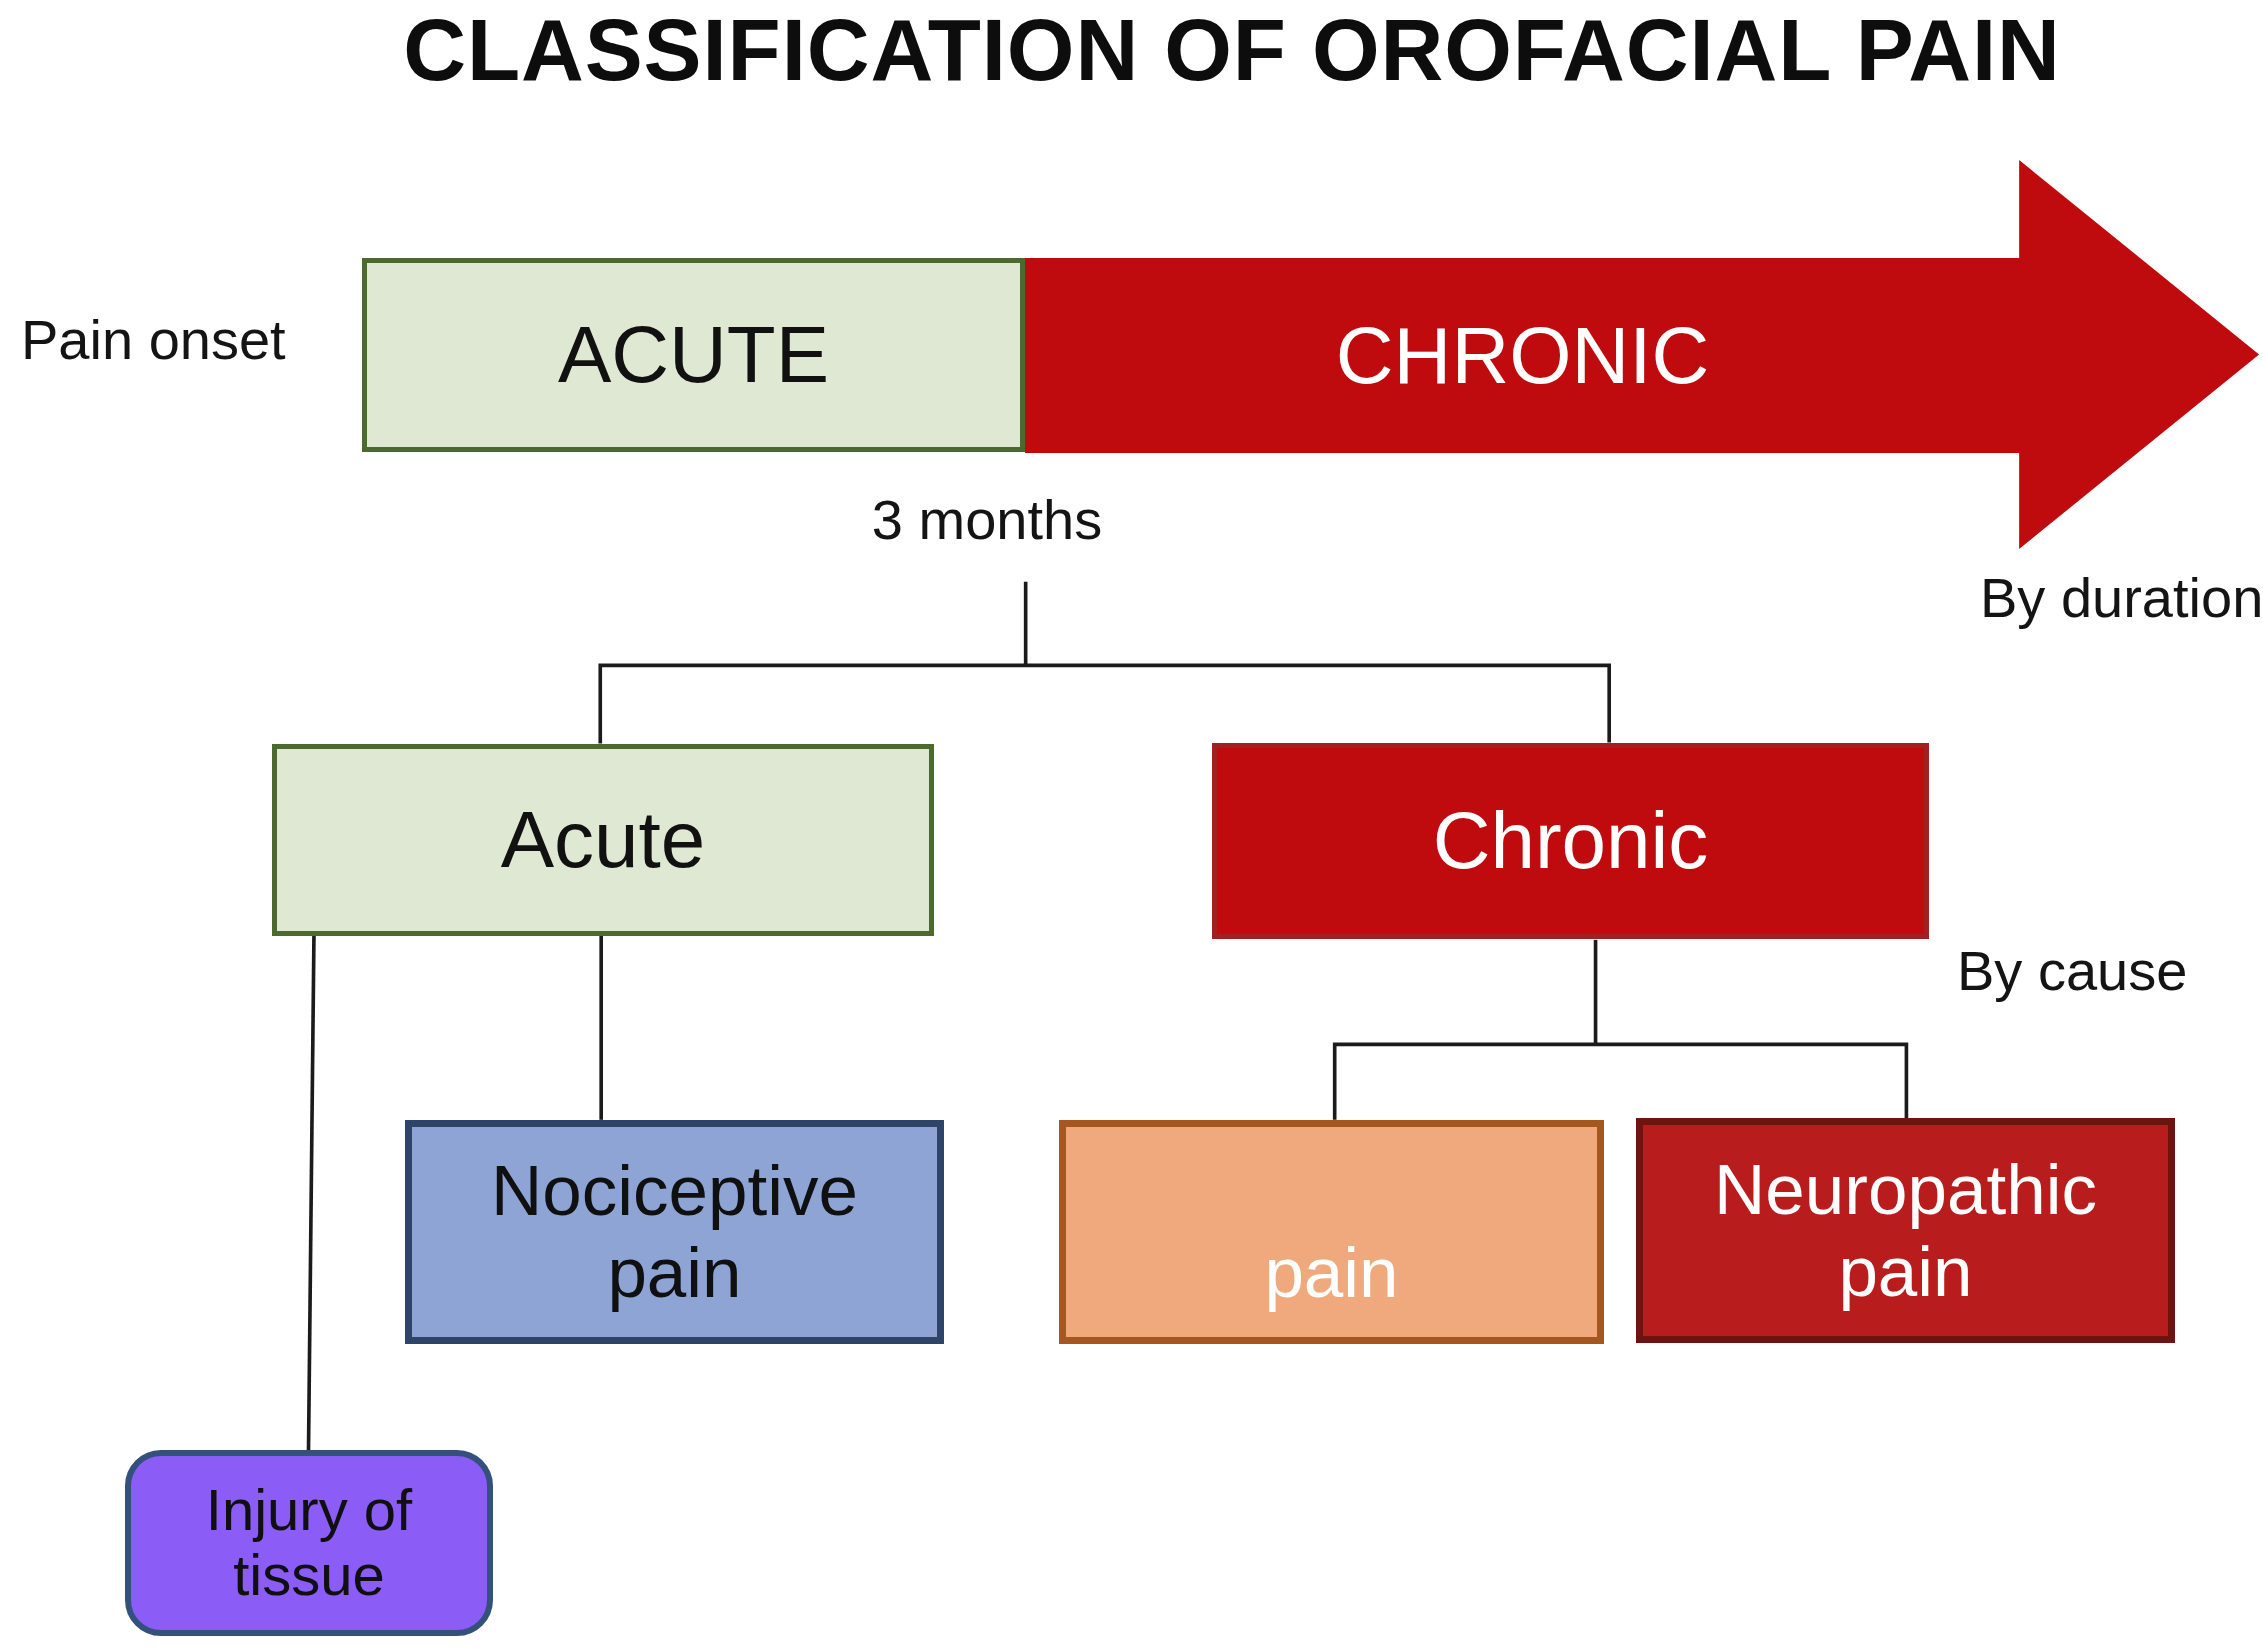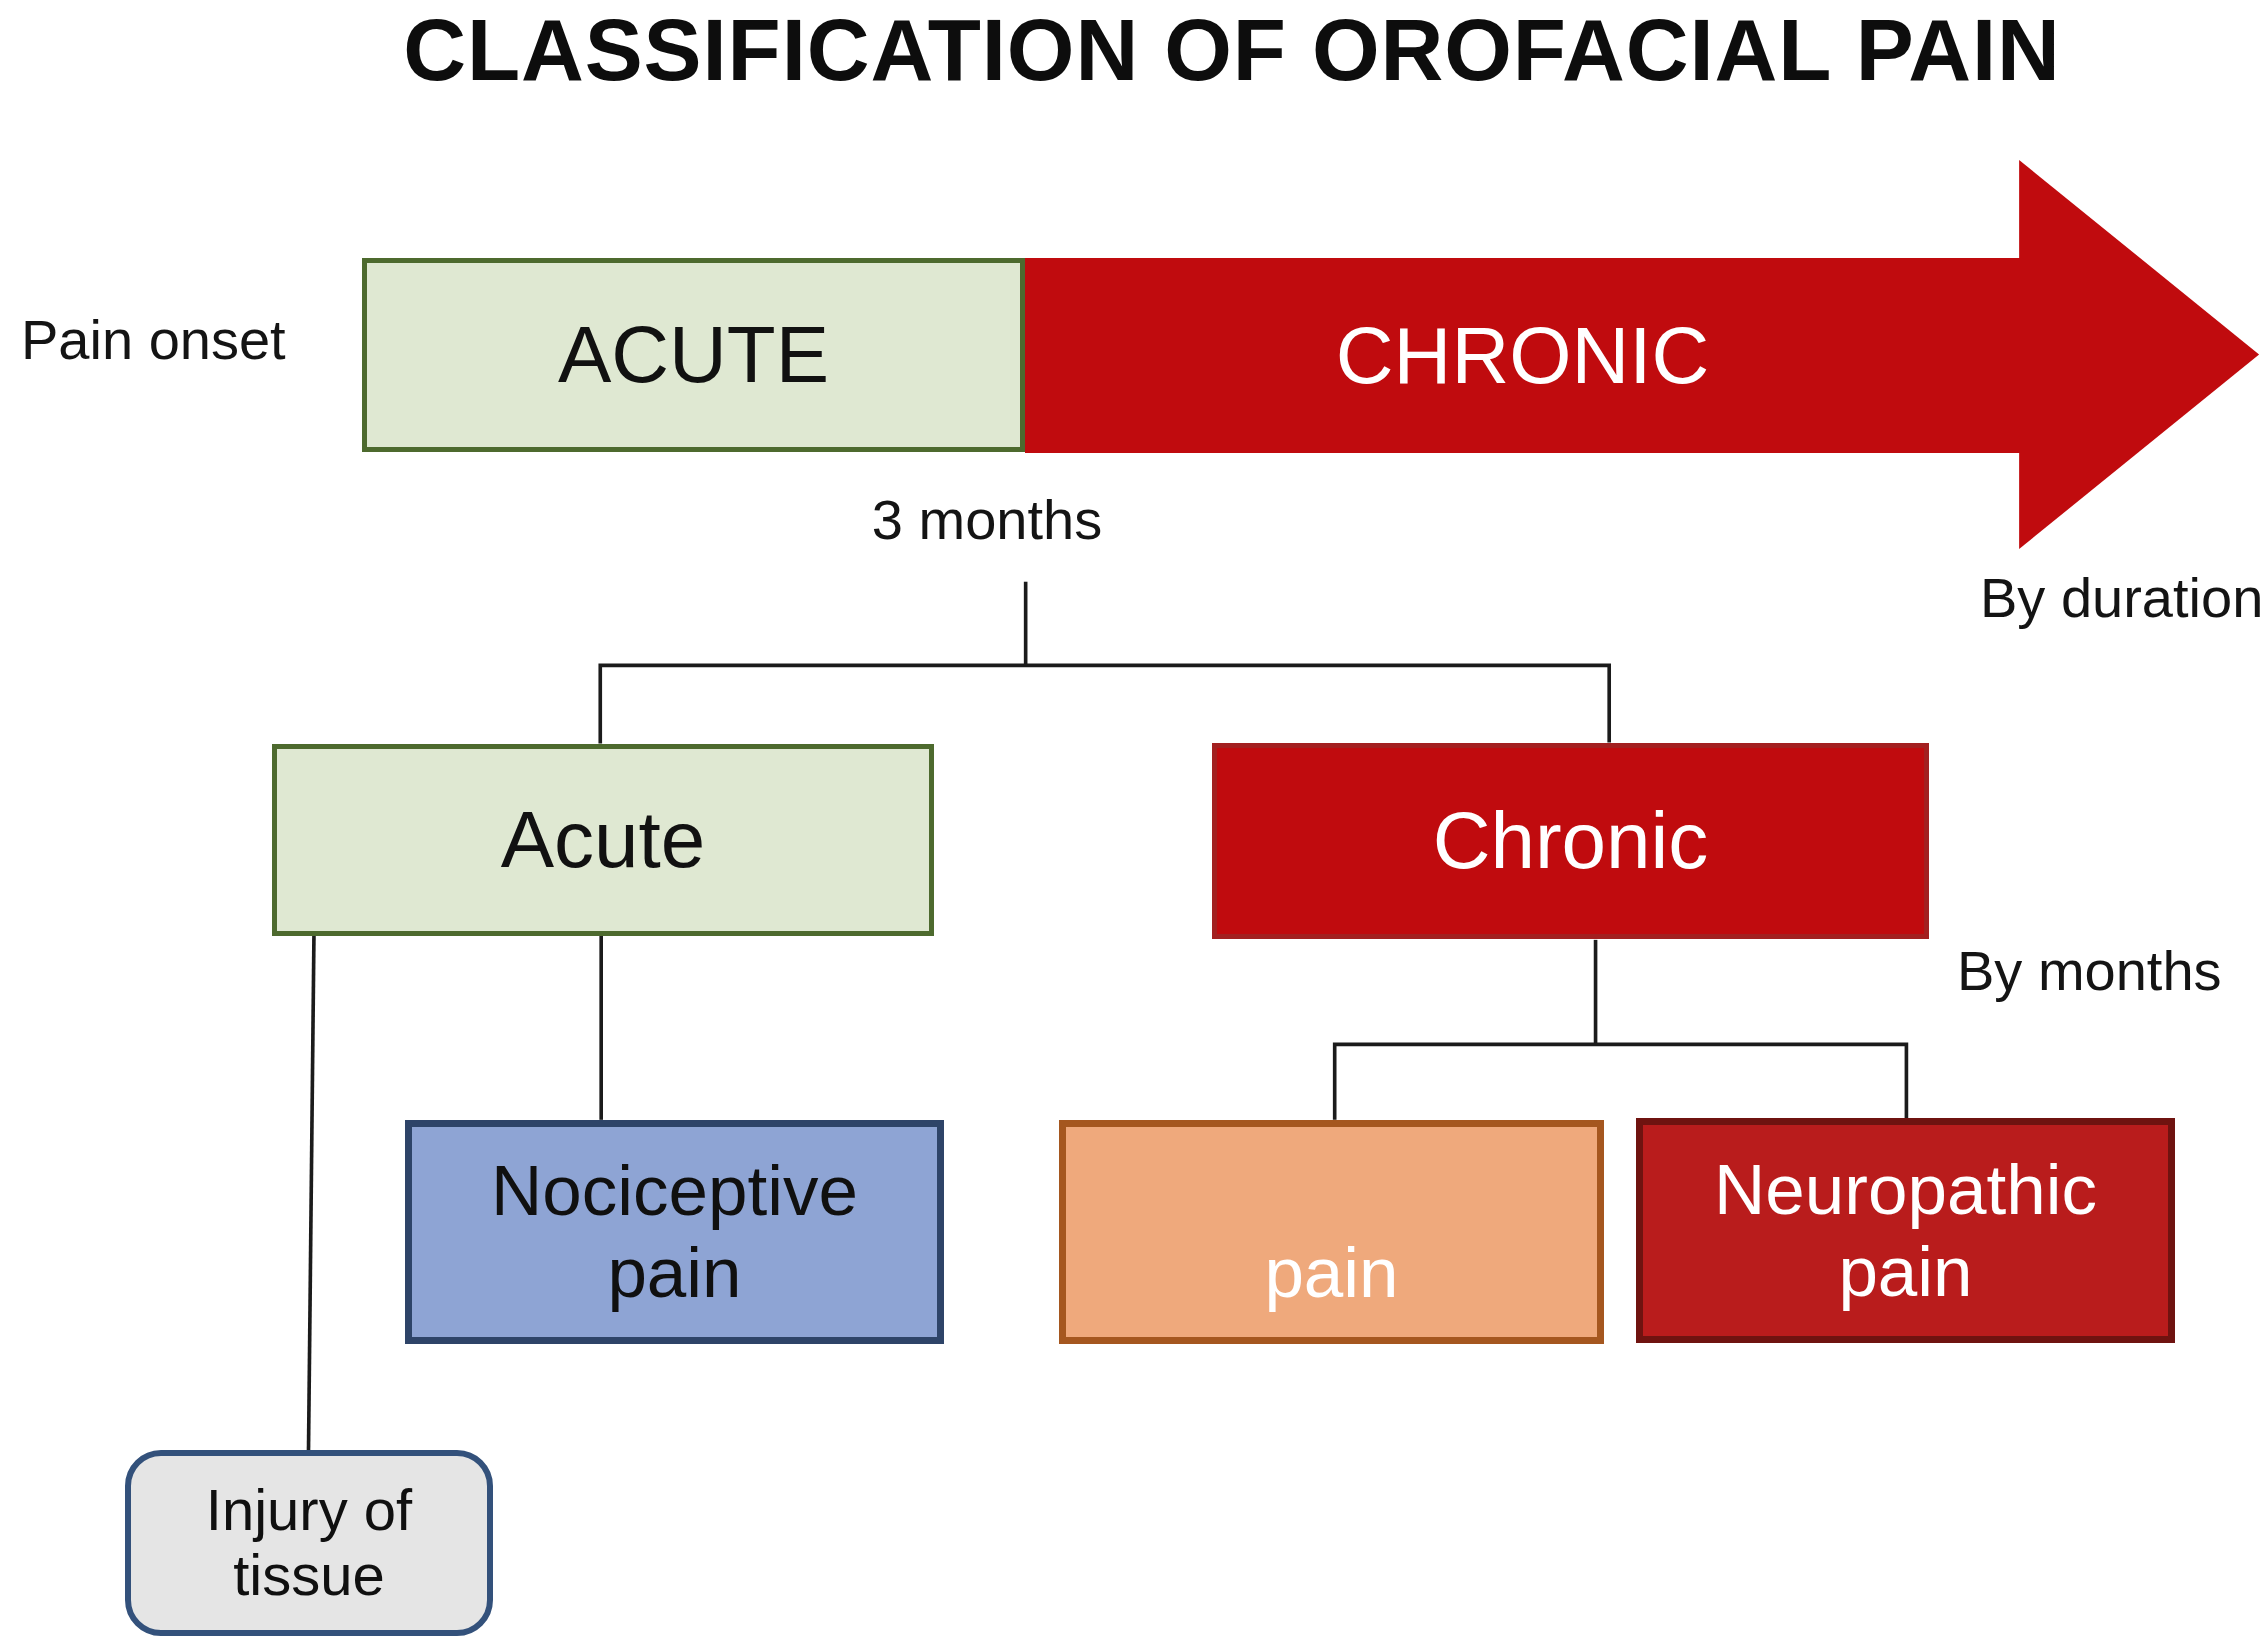--- a/index.html
+++ b/index.html
@@ -52,21 +52,21 @@
   .inflammatory-box {
     left: 1059px; top: 1120px; width: 545px; height: 224px;
     background: #efa97c; border: 7.3px solid #a5571f; color: #ffffff;
   }
   .neuropathic-box {
     left: 1636px; top: 1118px; width: 539px; height: 225px;
     background: #b91c1c; border: 7.3px solid #6f1310; color: #ffffff;
   }
   .injury-box {
     left: 125px; top: 1450px; width: 368px; height: 186px;
-    background: #e5e5e5; border: 6.4px solid #33517b; border-radius: 36px;
+    background: #8b5cf6; border: 6.4px solid #33517b; border-radius: 36px;
     font-size: 58px; line-height: 1.12; color: #101010;
   }
   .pain-onset { left: 21px; top: 307px; }
   .lines-svg { left: 0; top: 0; width: 2264px; height: 1647px; pointer-events: none; }
   .lines-svg path { stroke: #1b1b1b; stroke-width: 4; fill: none; }
   .lines-svg polygon { fill: #c00b0e; }
 </style>
 </head>
 <body>
 
@@ -99,21 +99,21 @@
   <div class="abs side-label by-duration">By duration</div>
 
   <div class="abs node acute-node">
     <span>Acute</span>
   </div>
 
   <div class="abs node chronic-node">
     <span>Chronic</span>
   </div>
 
-  <div class="abs side-label by-cause">By months</div>
+  <div class="abs side-label by-cause">By cause</div>
 
   <div class="abs leaf nociceptive-box">
     <span>
       <span>Nociceptive</span><br>
       <span>pain</span>
     </span>
   </div>
 
   <div class="abs leaf inflammatory-box">
     <span>

